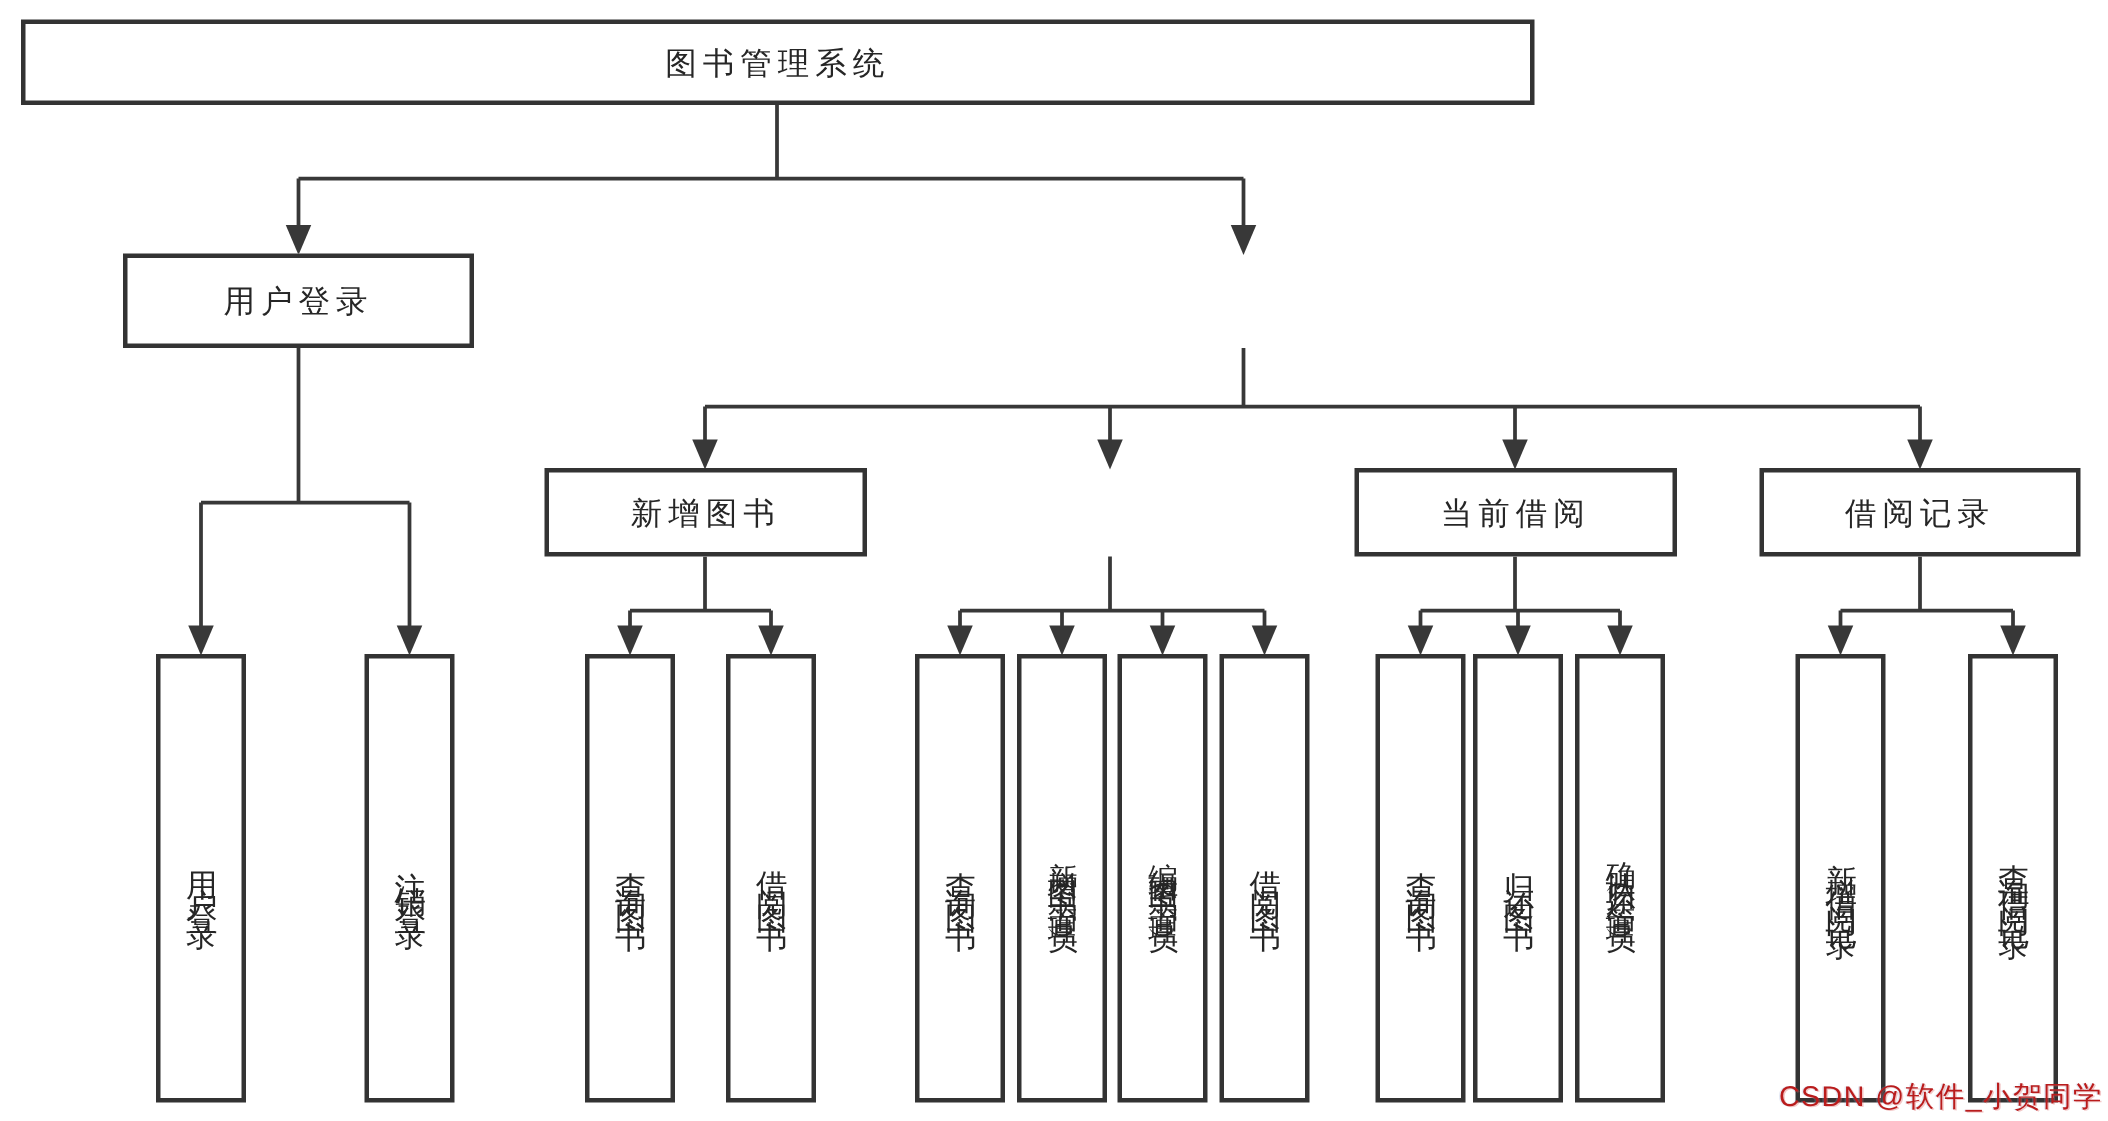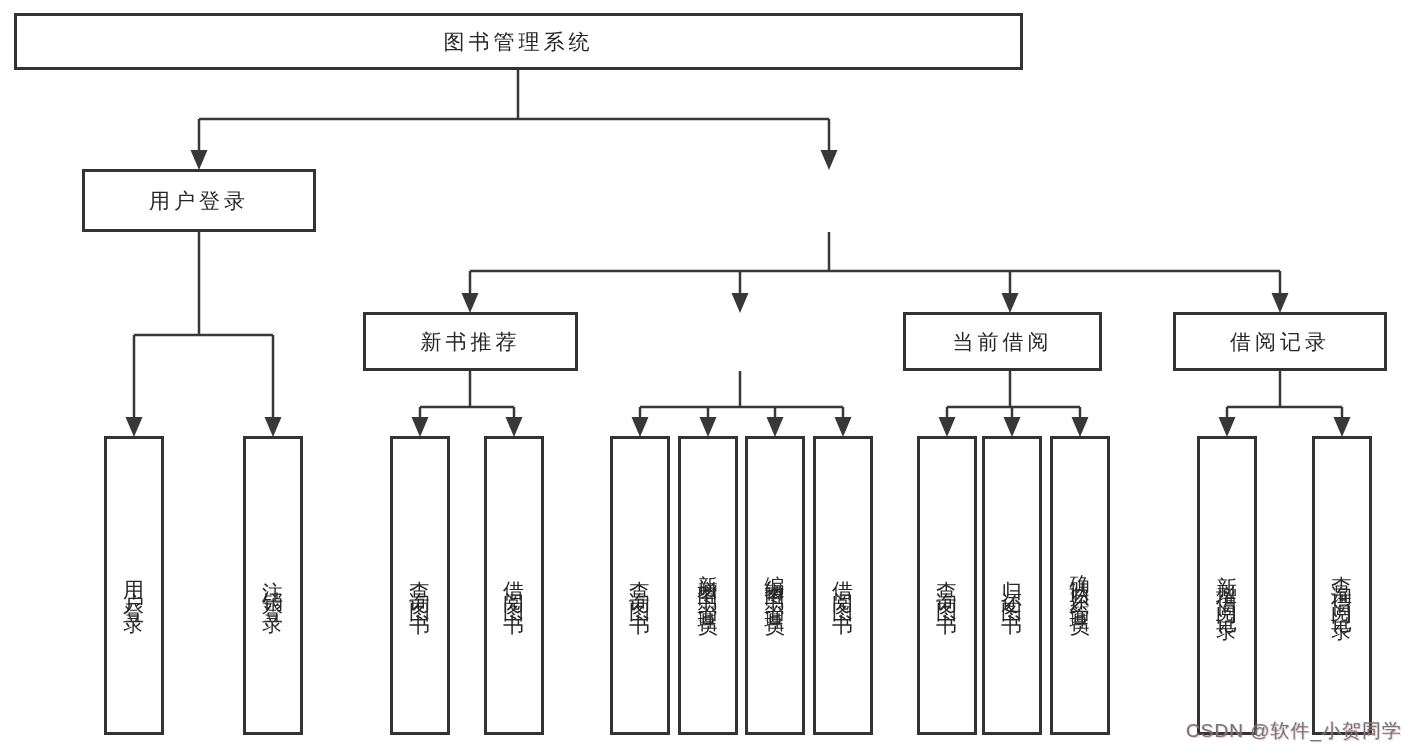--- a/index.html
+++ b/index.html
@@ -33,21 +33,21 @@
     color:#262626;
   }
   .vlabel.long{letter-spacing:6px;font-size:20px;}
   .vlabel.mid{letter-spacing:9px;}
   #watermark{
     position:absolute;
     right:3px;
     bottom:3px;
     font-size:19px;
     letter-spacing:1px;
-    color:#737373;
+    color:#b91c1c;
     text-shadow:1px 1px 0 rgba(222,96,96,0.35), -1px 0 0 rgba(150,170,215,0.25);
     white-space:nowrap;
     z-index:5;
   }
 </style>
 </head>
 <body>
 
 <div id="canvas">
 
@@ -93,23 +93,23 @@
 
   <div class="node" style="left:14px;top:13px;width:1009px;height:57px;">
     <span class="hlabel">图书管理系统</span>
   </div>
 
   <div class="node" style="left:82px;top:169px;width:234px;height:63px;">
     <span class="hlabel">用户登录</span>
   </div>
 
   <div class="node" style="left:363px;top:312px;width:215px;height:59px;">
-    <span class="hlabel">新书推荐</span>
+    <span class="hlabel">新增图书</span>
   </div>
-  <div class="node" style="left:903px;top:312px;width:199px;height:59px;">
+  <div class="node" style="left:903px;top:312px;width:215px;height:59px;">
     <span class="hlabel">当前借阅</span>
   </div>
   <div class="node" style="left:1173px;top:312px;width:214px;height:59px;">
     <span class="hlabel">借阅记录</span>
   </div>
 
   <div class="node vbox" style="left:104px;">
     <span class="vlabel">用户登录</span>
   </div>
   <div class="node vbox" style="left:243px;">

